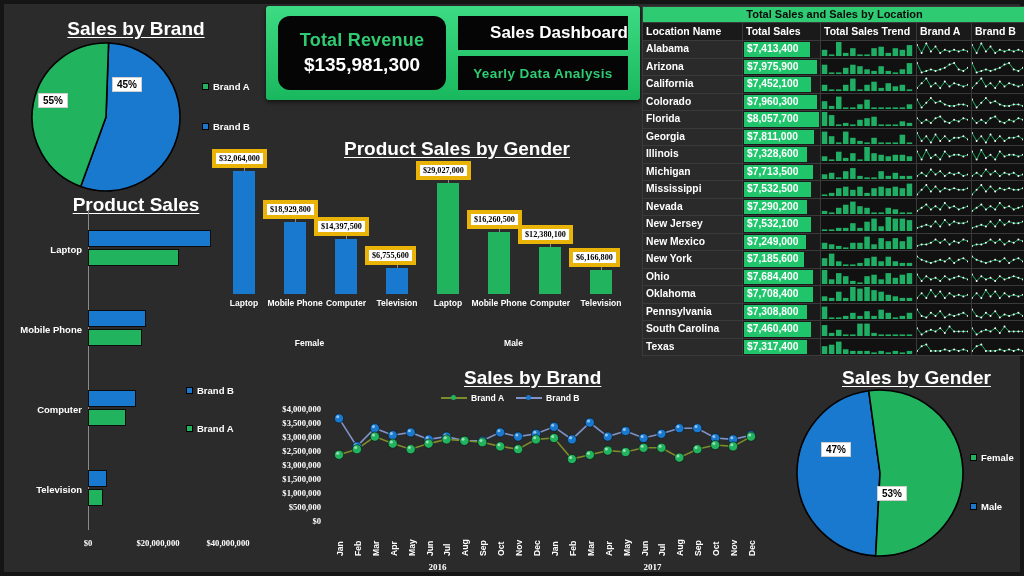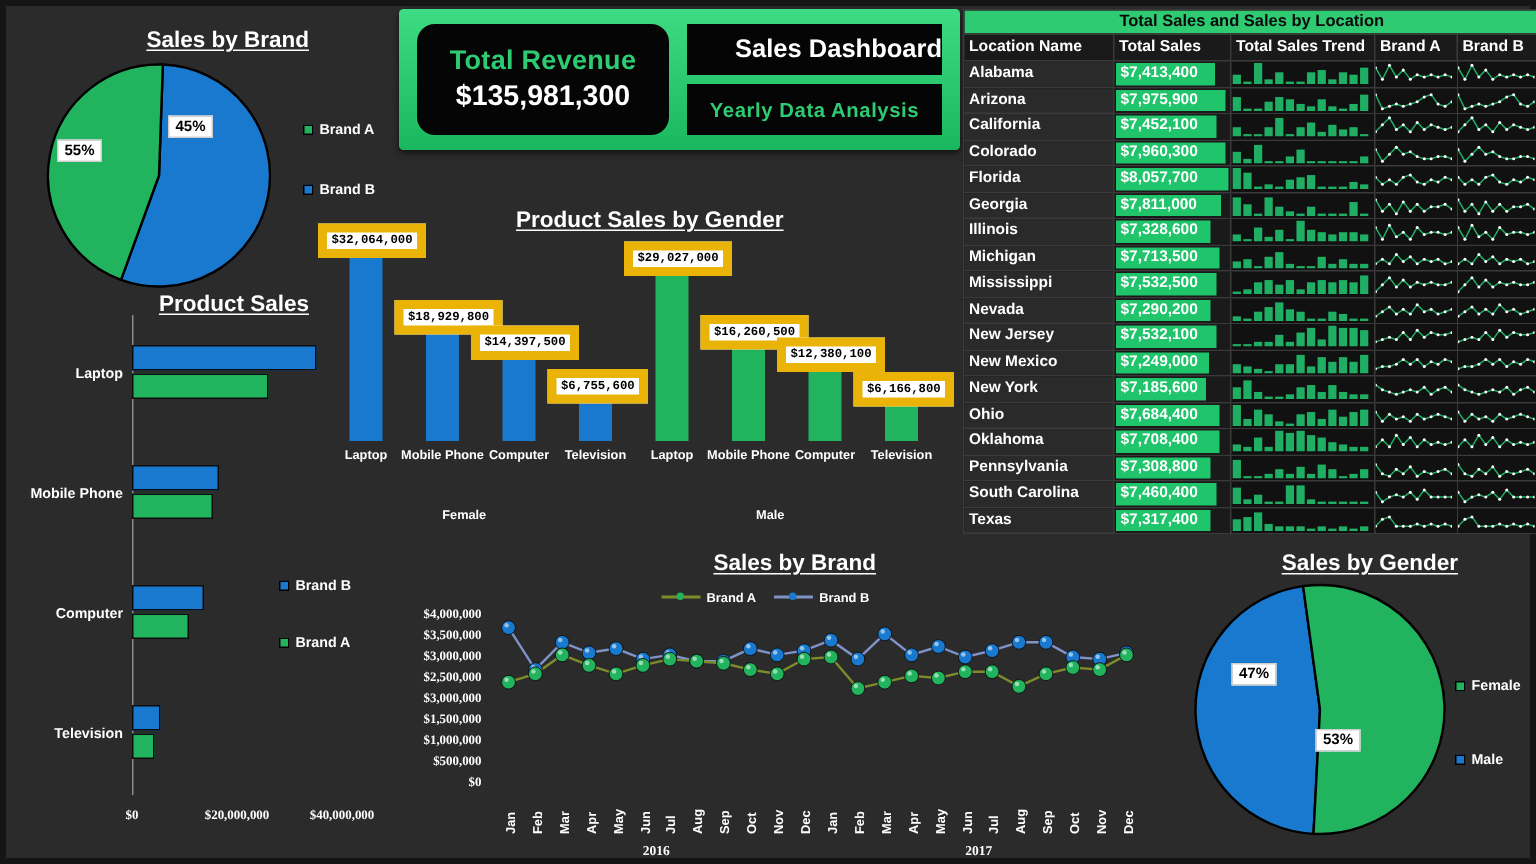--- a/index.html
+++ b/index.html
@@ -9,31 +9,31 @@
     color:#ffffff;
     position:relative;
   }
   #dash {
     position:absolute; left:0; top:0; width:1024px; height:576px;
     background:#2b2b2b;
     border:4px solid #151515;
   }
   .abs { position:absolute; }
   .ttl {
-    font-weight:bold; font-size:15px; color:#ffffff;
-    text-decoration:underline; text-align:right; white-space:nowrap;
+    font-weight:bold; font-size:19px; color:#ffffff;
+    text-decoration:underline; text-align:center; white-space:nowrap;
     text-underline-offset:2px;
   }
   .lblsm { font-size:8.5px; font-weight:bold; color:#ffffff; white-space:nowrap; }
   .legitem { display:flex; align-items:center; gap:4px; font-size:9.5px; font-weight:bold; }
   .swatch { width:7px; height:7px; display:inline-block; border:1px solid #000; }
   .dlabel {
     background:#ffffff; color:#000000; font-size:8.2px; font-weight:bold;
-    padding:1px 3px; border:6px solid #eab308; white-space:nowrap;
-    font-family:Liberation Mono, monospace;
+    padding:1px 3px; border:4px solid #eab308; white-space:nowrap;
+    font-family:Liberation Serif, serif;
   }
 
   
   #headerpanel {
     left:262px; top:2px; width:374px; height:94px;
     background:linear-gradient(#3ddc84,#19b85e);
     border-radius:3px;
     box-shadow:0 2px 4px rgba(0,0,0,.6);
   }
   #revbox {

